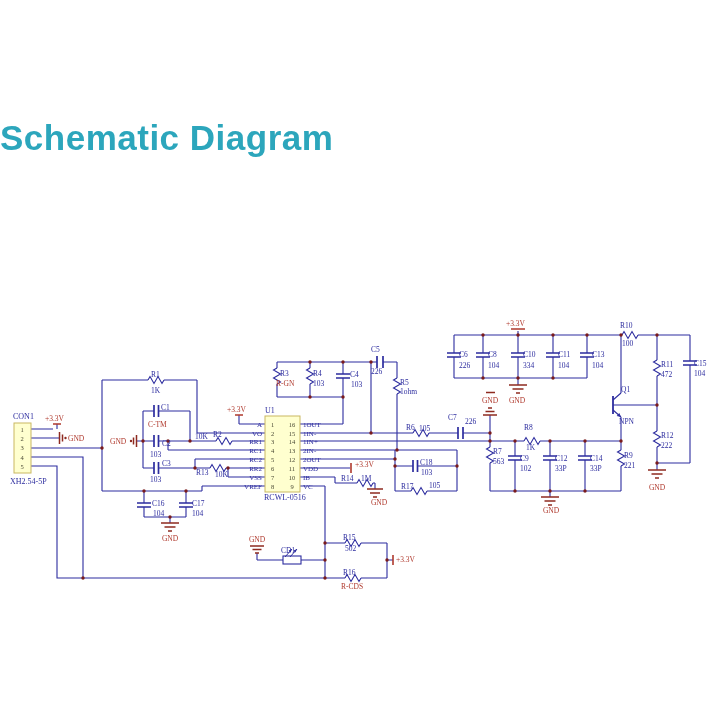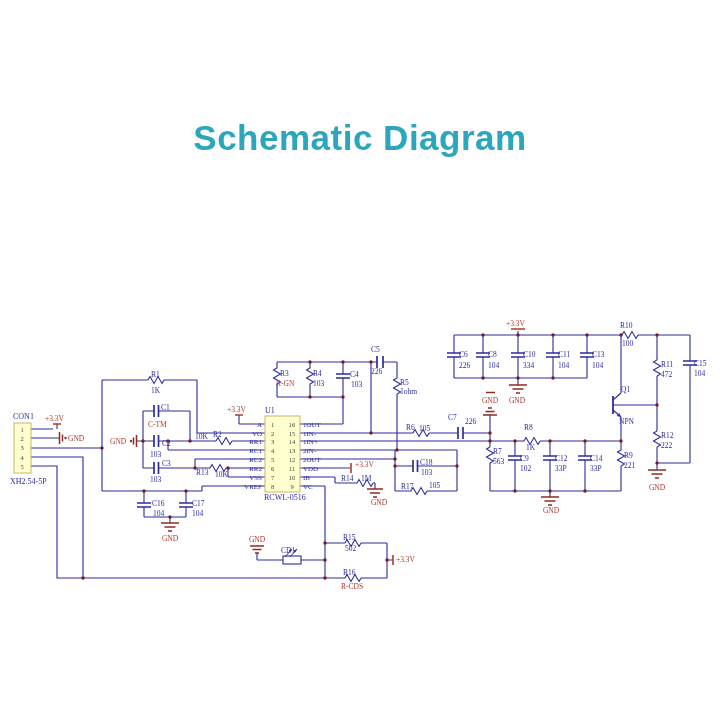--- a/index.html
+++ b/index.html
@@ -1,18 +1,18 @@
 <!DOCTYPE html>
 <html><head>
 <meta charset="utf-8">
 <style>
   html,body{margin:0;padding:0;background:#ffffff;}
   .page{position:relative;width:720px;height:720px;background:#fff;overflow:hidden;
         font-family:"Liberation Serif", serif;}
-  .title{position:absolute;left:0;top:118px;width:720px;text-align:center;
+  .title{position:absolute;left:0;top:118px;width:720px;
          font-family:"Liberation Sans", sans-serif;font-weight:700;font-size:35px;
          letter-spacing:0.5px;}
   svg text{font-family:"Liberation Serif", serif;}
   .lbl{font-size:7.5px;fill:#2d2d9f;}
   .red{font-size:7.5px;fill:#b03a2e;}
   .pin{font-size:7px;fill:#2d2d9f;}
   .num{font-size:6.5px;fill:#4a4a35;}
   .ref{font-size:8px;fill:#2d2d9f;}
 </style>
 </head>

